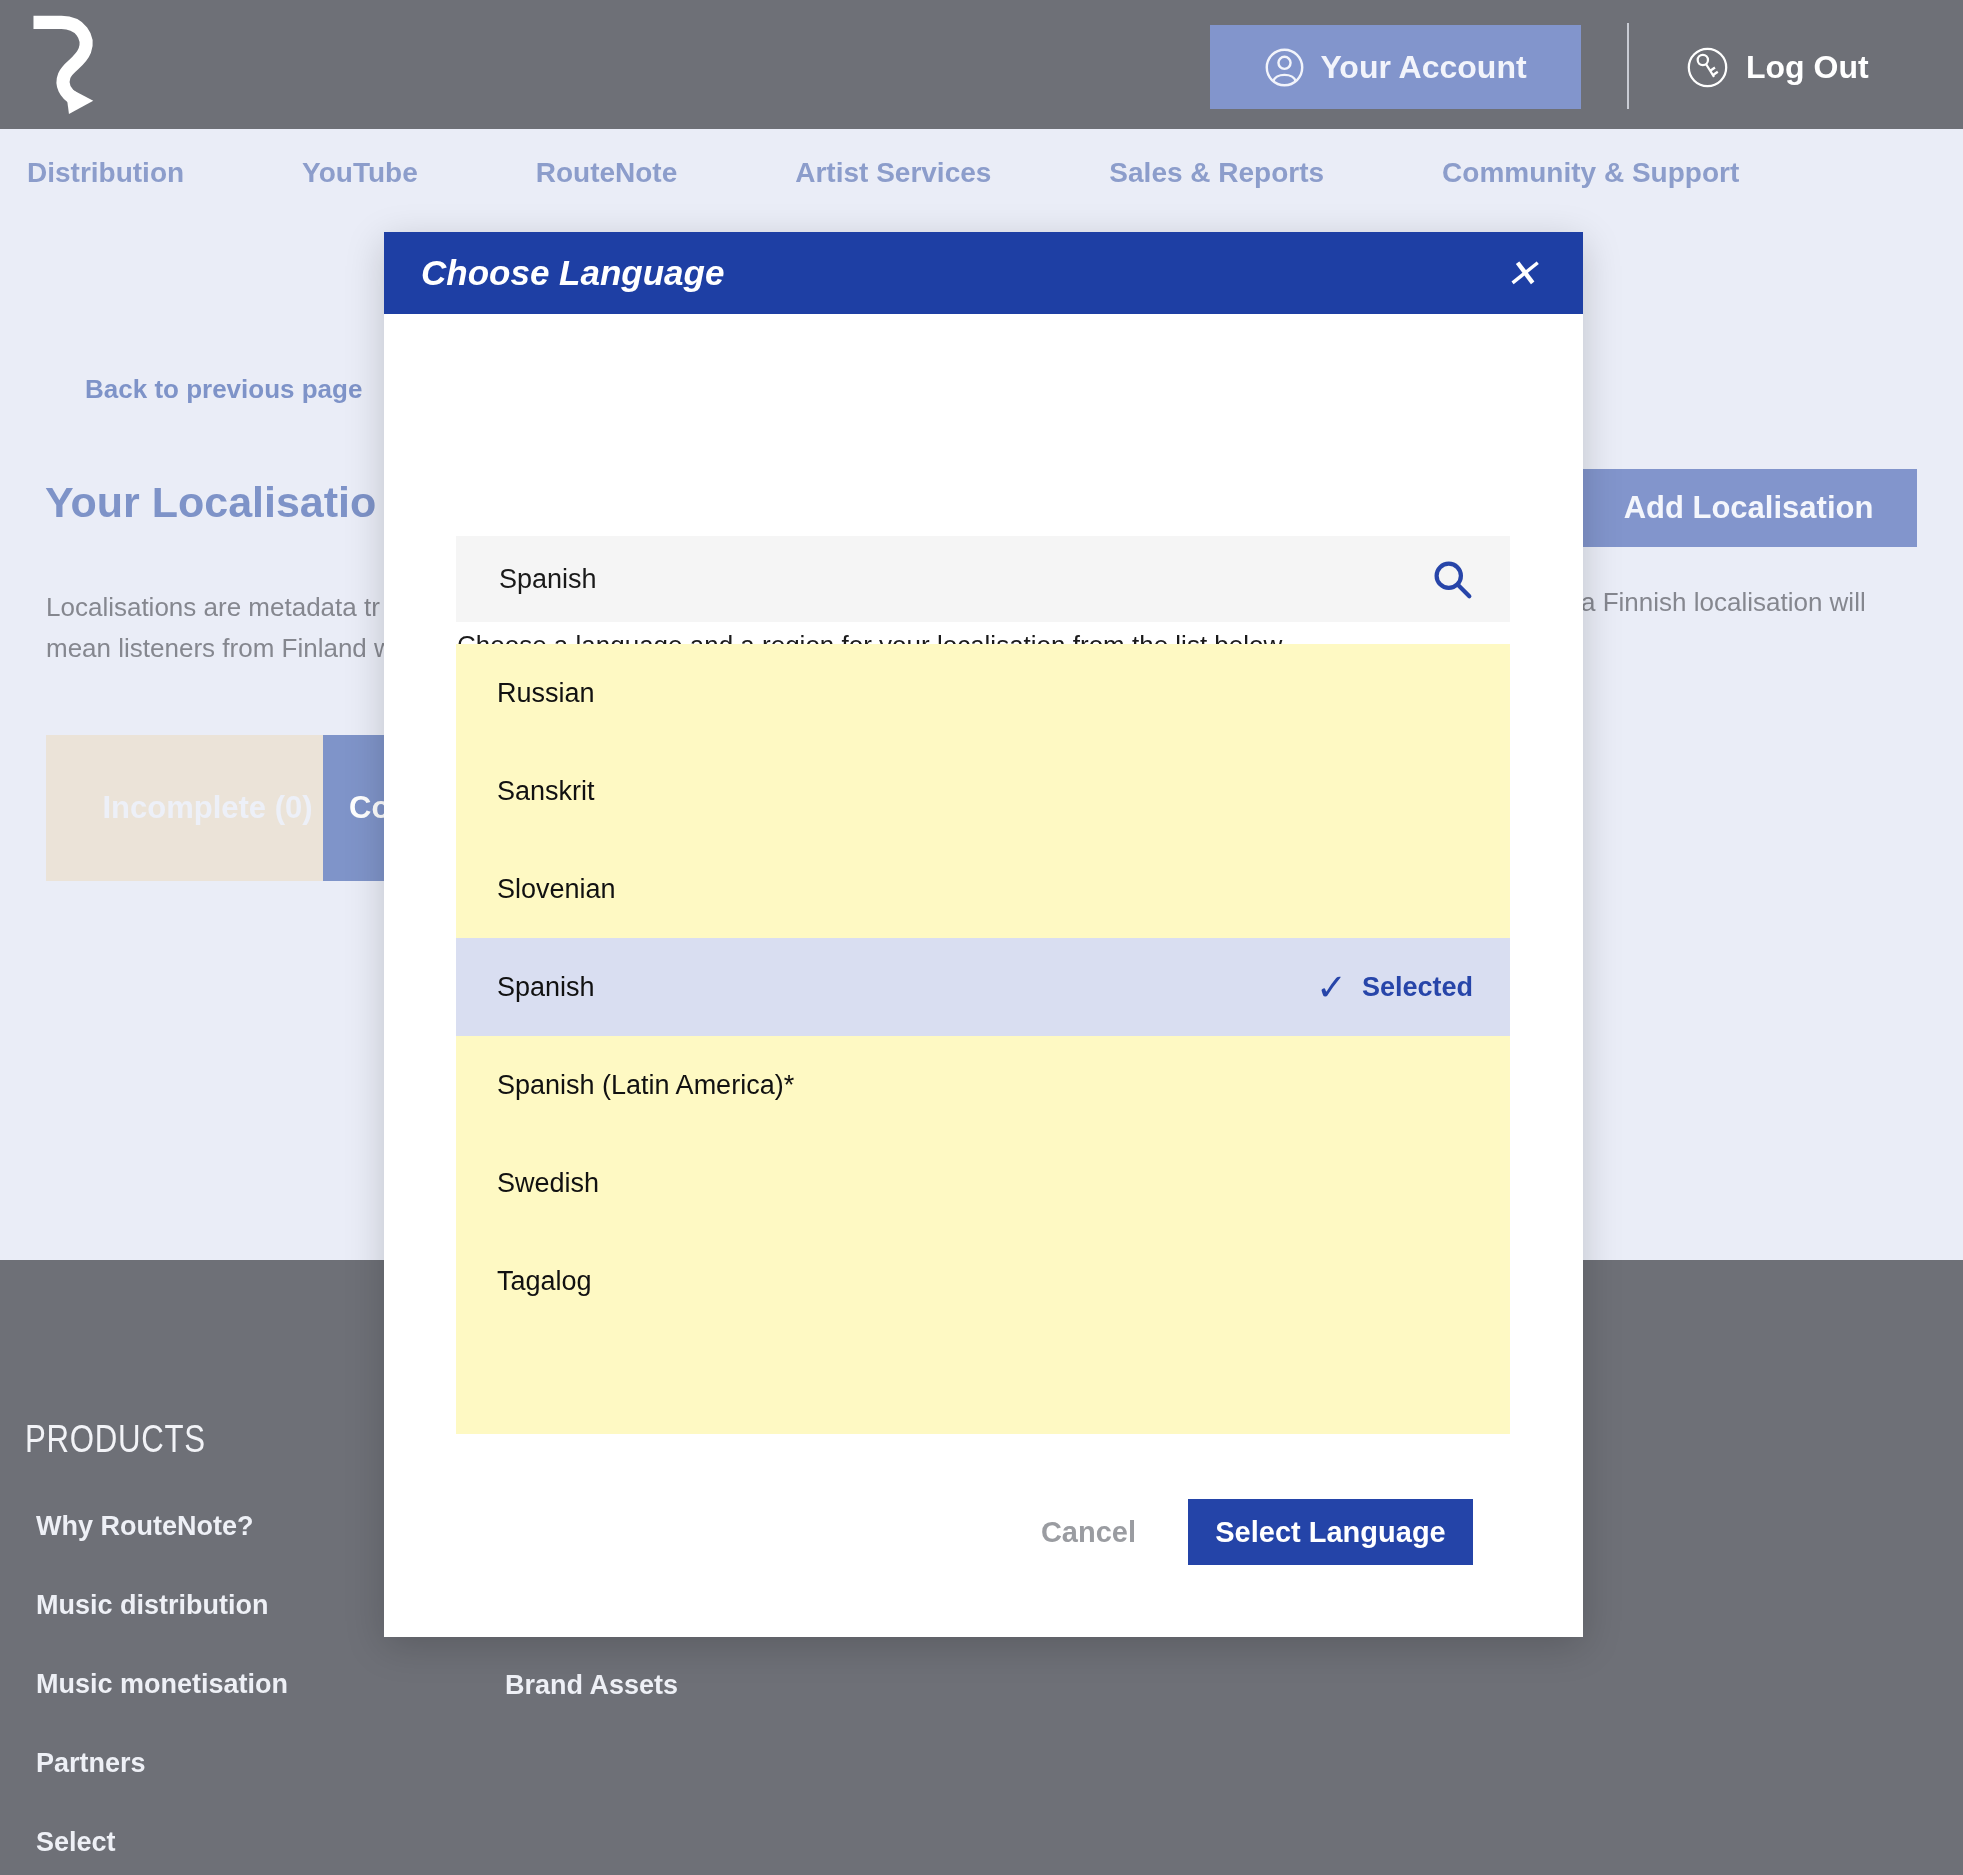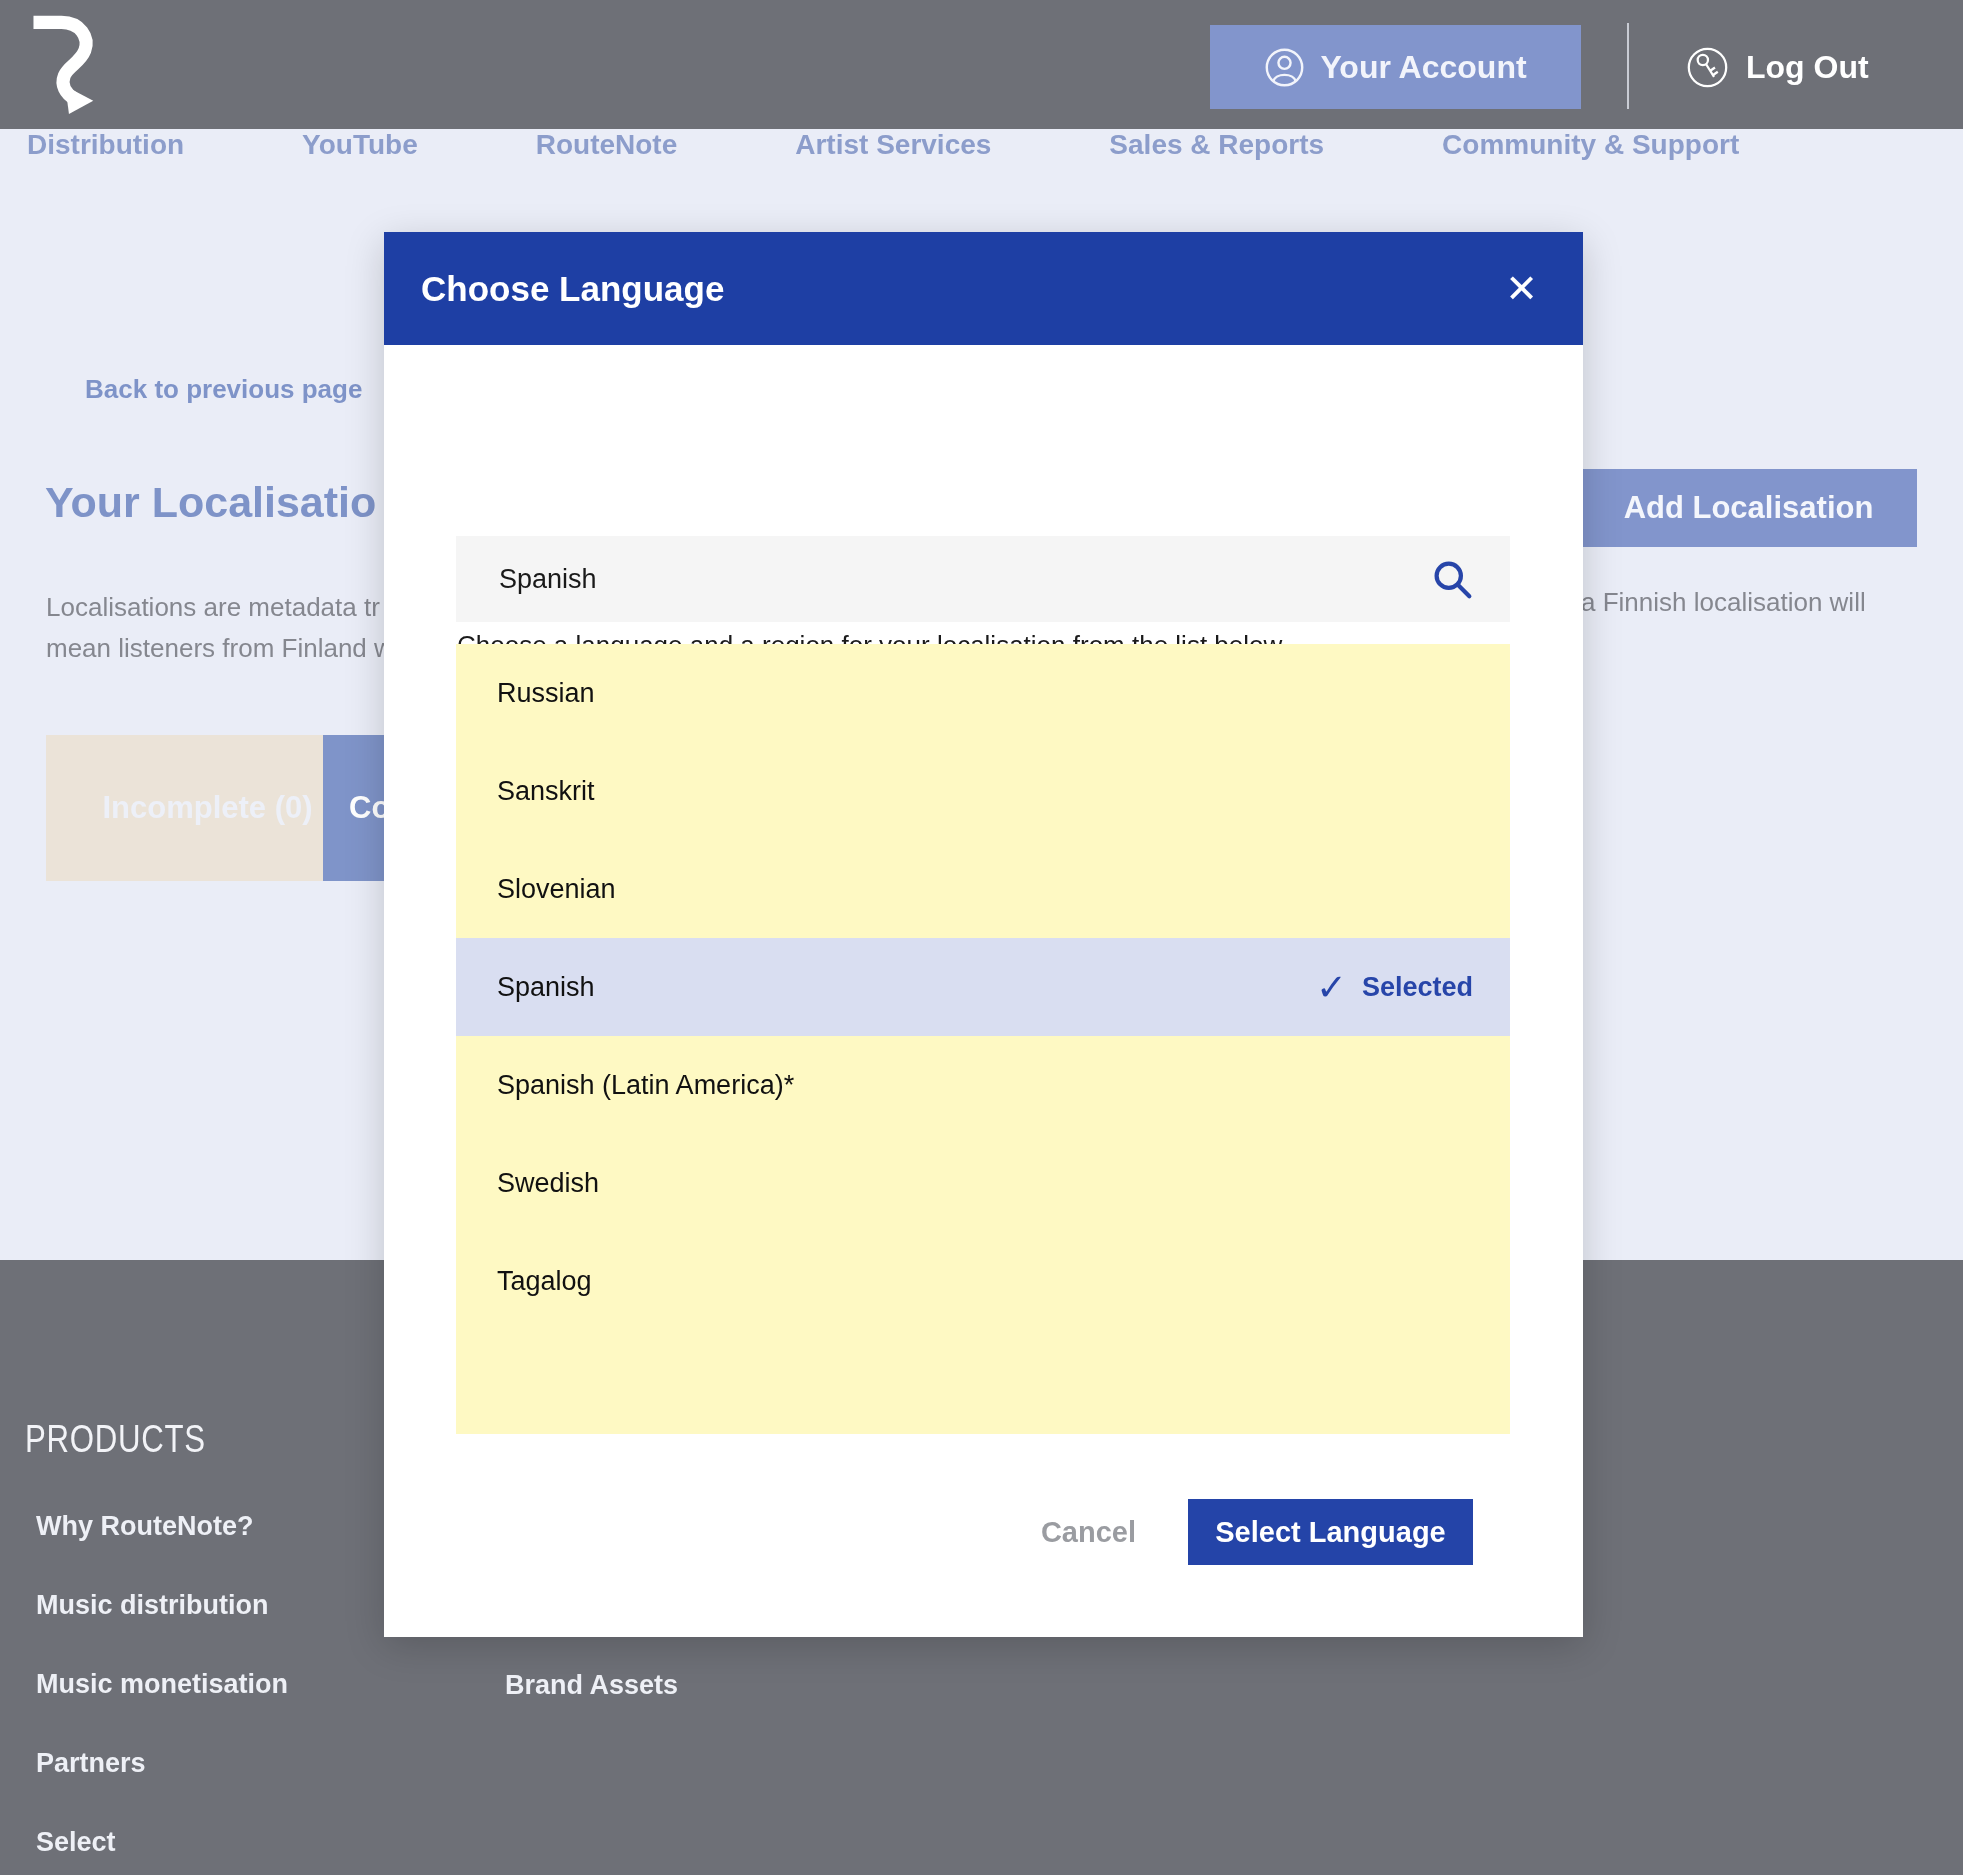--- a/index.html
+++ b/index.html
@@ -16,21 +16,21 @@
     color:#f2f4fb;font-weight:bold;font-size:32px;cursor:pointer;
   }
   .header-divider{position:absolute;left:1627px;top:23.4px;width:1.9px;height:86px;background:#c9ccd4;}
   .logout-btn{
     position:absolute;left:1686px;top:25px;height:84px;display:flex;align-items:center;gap:17px;
     color:#ffffff;font-weight:bold;font-size:32px;cursor:pointer;
   }
   
   .navbar{
     position:absolute;left:0;top:129px;width:1964px;height:88px;background:#eaedf7;
-    display:flex;align-items:flex-start;padding-left:27px;gap:118px;box-sizing:border-box;
+    display:flex;align-items:center;padding-left:27px;gap:118px;box-sizing:border-box;
   }
   .nav-item{color:#8c9dcb;font-weight:bold;font-size:28px;white-space:nowrap;cursor:pointer;}
   
   .page{position:absolute;left:0;top:217px;width:1964px;height:1043px;background:#eaedf7;}
   .back-link{position:absolute;left:85px;top:374px;color:#7e93c8;font-weight:bold;font-size:26px;cursor:pointer;}
   .page-title{position:absolute;left:45px;top:478px;color:#7e93c8;font-weight:bold;font-size:43px;white-space:nowrap;}
   .intro{position:absolute;left:46px;top:587px;color:#85878f;font-size:26px;line-height:41px;white-space:nowrap;}
   .intro-right{position:absolute;left:1581px;top:587px;color:#85878f;font-size:26px;white-space:nowrap;}
   .add-loc-btn{
     position:absolute;left:1580px;top:469px;width:337px;height:78px;background:#8295cc;
@@ -52,22 +52,22 @@
   }
   .footer-col1{position:absolute;left:25px;top:1510px;display:flex;flex-direction:column;gap:47px;margin-left:11px;}
   .footer-col1 .f-link,.footer-col2 .f-link{color:#eef0f6;font-weight:bold;font-size:27px;line-height:32px;cursor:pointer;white-space:nowrap;}
   .footer-col2{position:absolute;left:505px;top:1669px;}
   
   .modal{
     position:absolute;left:384px;top:232px;width:1199px;height:1405px;background:#ffffff;
     box-shadow:0 9.4px 37px rgba(0,0,0,.18);
   }
   .modal-header{
-    position:absolute;left:0;top:0;width:1199px;height:113px;background:#1e3fa4;
-    display:flex;align-items:center;justify-content:space-between;box-sizing:border-box;padding:0 45px 0 37px;
+    position:absolute;left:0;top:0;width:1199px;height:82px;background:#1e3fa4;
+    display:flex;align-items:center;justify-content:space-between;box-sizing:border-box;padding:0 45px 0 37px;font-style:italic;
   }
   .modal-title{color:#ffffff;font-weight:bold;font-size:35px;}
   .modal-close{color:#ffffff;font-size:39px;font-weight:300;cursor:pointer;line-height:1;}
   .modal-desc{position:absolute;left:73px;top:398px;color:#1a1a1a;font-size:26px;}
   .select-label{position:absolute;left:73px;top:467px;color:#2745a9;font-weight:bold;font-size:28px;}
   .search-box{
     position:absolute;left:72px;top:304px;width:1054px;height:86px;background:#f5f5f5;
     display:flex;align-items:center;justify-content:space-between;box-sizing:border-box;padding:0 36px 0 41px;
   }
   .search-box{top:304px;}

